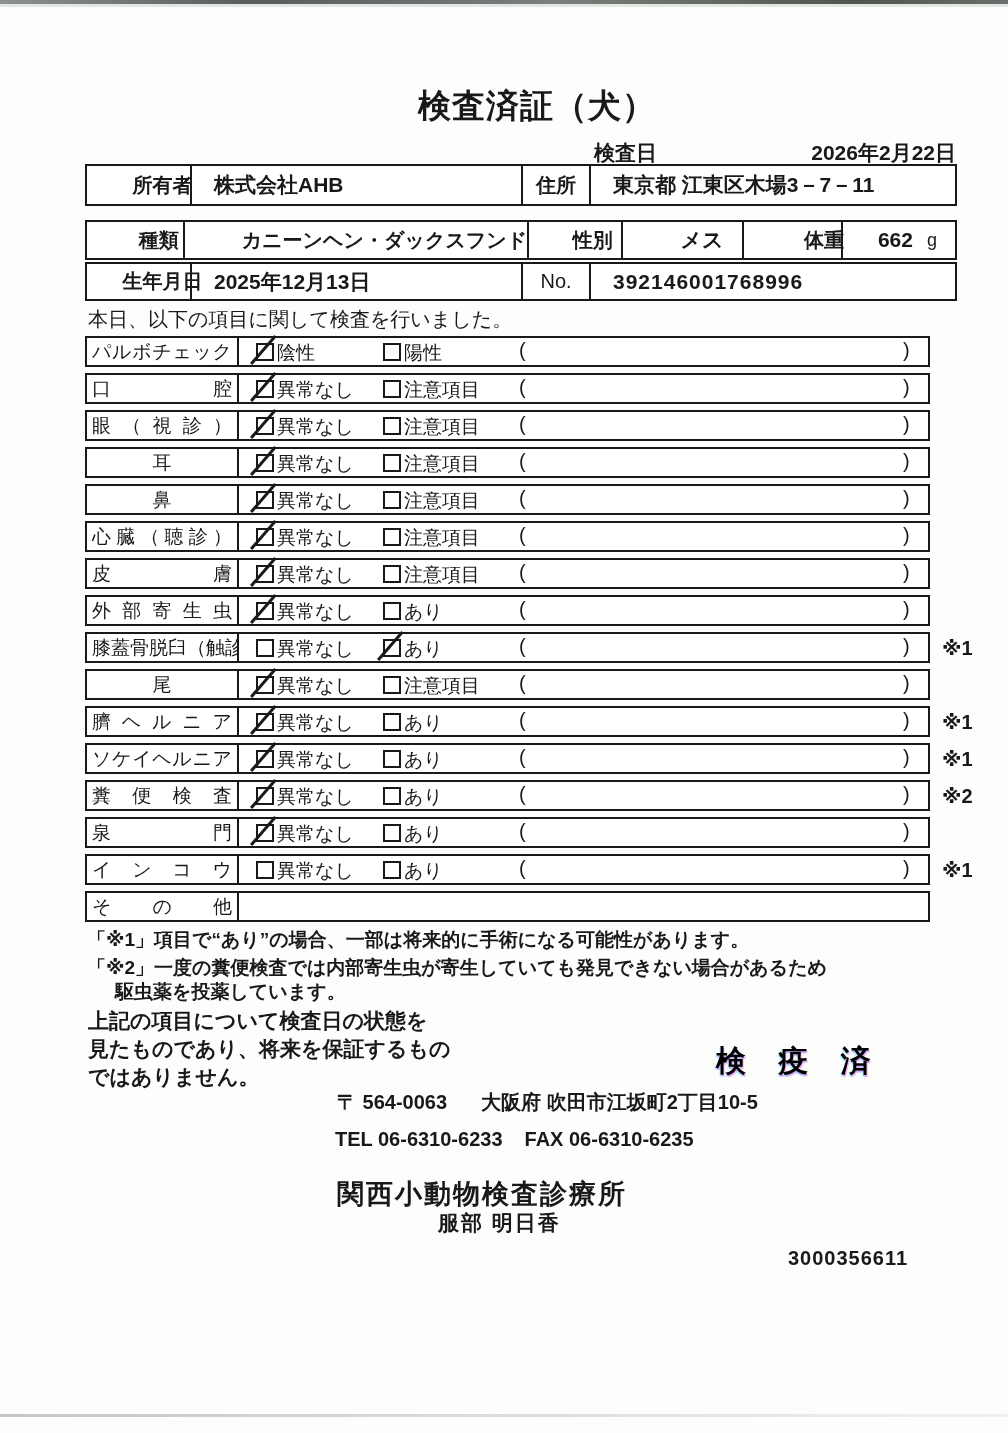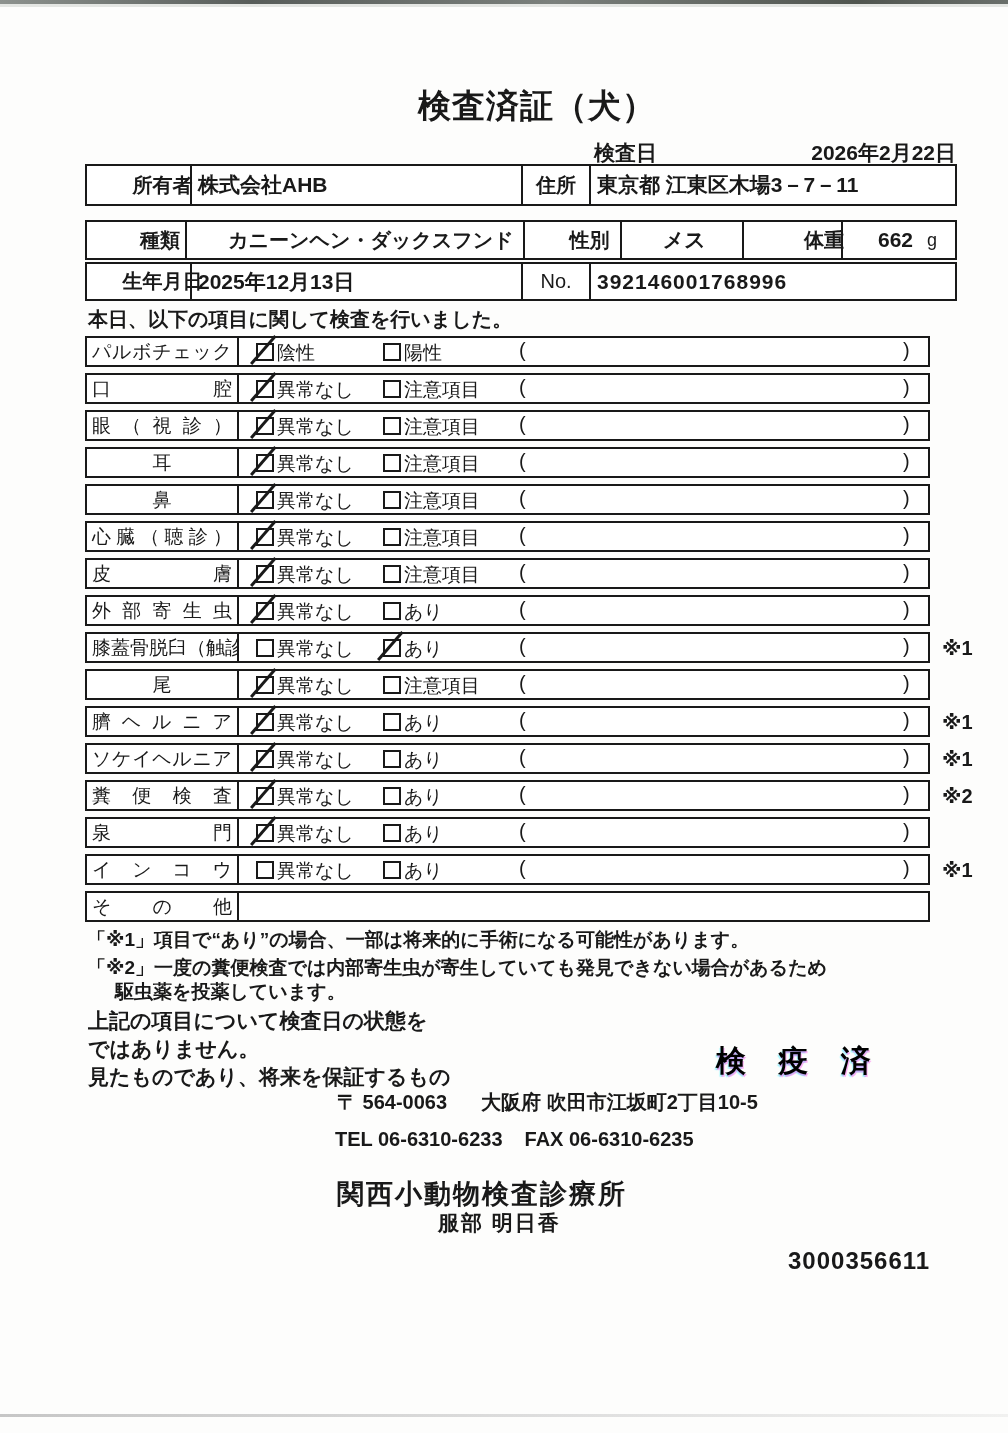--- a/index.html
+++ b/index.html
@@ -20,33 +20,33 @@
   .doc-title{left:418px;top:84px;font-size:33px;font-weight:bold;letter-spacing:1px;}
   .exam-date-label{left:594px;top:139px;font-size:21px;font-weight:bold;}
   .exam-date-value{left:760px;top:139px;width:196px;text-align:right;font-size:21px;font-weight:bold;}
   
   .hbox{border:2px solid #191919;background:#fff;display:flex;align-items:stretch;box-sizing:border-box;}
   .hbox-1{left:85px;top:164px;width:872px;height:42px;}
   .hbox-2{left:85px;top:220px;width:872px;height:40px;gap:35px;}
   .hbox-3{left:85px;top:262px;width:872px;height:39px;}
   .hcell{display:flex;align-items:center;box-sizing:border-box;font-size:20px;white-space:nowrap;overflow:visible;}
   .hcell.lab{justify-content:center;font-weight:bold;border-right:2px solid #191919;}
-  .hcell.val{padding-left:6px;font-weight:bold;font-size:21px;}
+  .hcell.val{padding-left:22px;font-weight:bold;font-size:21px;}
   .w-label1{width:105px;padding-left:48px;}
   .w-val1{width:331px;}
   .w-label2{width:68px;border-right:2px solid #191919;}
   .w-val2{flex:1;}
   .w-sex{width:95px;border-right:2px solid #191919;}
   .w-wlab{width:64px;padding-left:28px;}
   .w-wval{flex:1;justify-content:flex-end;padding-right:18px;}
   .weight-num{font-size:21px;font-weight:bold;}
   .weight-unit{font-size:18px;margin-left:14px;}
   .no-value{letter-spacing:1px;}
   
-  .intro-line{left:88px;top:306px;font-size:20px;font-weight:bold;}
+  .intro-line{left:88px;top:306px;font-size:20px;font-weight:normal;}
   
   .checklist{left:85px;top:336px;display:flex;flex-direction:column;gap:6px;}
   .chk-row{position:relative;width:845px;height:31px;border:2px solid #191919;background:#fff;box-sizing:border-box;}
   .chk-label{position:absolute;left:0;top:0;height:27px;width:152px;border-right:2px solid #191919;
     box-sizing:border-box;padding:2px 5px 0 5px;font-size:19px;line-height:24px;
     text-align:justify;text-align-last:justify;text-justify:inter-character;white-space:nowrap;overflow:hidden;}
   .chk-label[data-align="center"]{text-align:center;text-align-last:center;}
   .chk-options{position:absolute;left:166px;top:0;right:0;height:27px;}
   .opt{position:absolute;top:2px;font-size:19px;white-space:nowrap;}
   .opt-1{left:3px;}
@@ -69,21 +69,21 @@
   
   .stamp{left:716px;top:1041px;font-size:30px;font-weight:bold;letter-spacing:12px;color:#000000;
     text-shadow:1px 2px 0 rgba(255,0,230,0.30), -1px 2px 1px rgba(0,240,255,0.35);}
   
   .postal-line{left:337px;top:1089px;font-size:20px;font-weight:bold;}
   .postal-line .gap{display:inline-block;width:34px;}
   .tel-line{left:335px;top:1128px;font-size:20px;font-weight:bold;}
   .tel-line .gap{display:inline-block;width:22px;}
   .clinic-name{left:337px;top:1176px;font-size:27px;font-weight:bold;letter-spacing:2px;}
   .vet-name{left:438px;top:1209px;font-size:21px;font-weight:bold;letter-spacing:2px;}
-  .serial{left:788px;top:1247px;font-size:24px;font-weight:bold;letter-spacing:1px;}
+  .serial{left:788px;top:1247px;font-size:20px;font-weight:bold;letter-spacing:1px;}
 </style>
 </head>
 <body>
 
 <div class="abs scan-top"></div>
 <div class="abs scan-top2"></div>
 <div class="abs scan-bottom"></div>
 
 <div class="abs doc-title">検査済証（犬）</div>
 
@@ -350,22 +350,22 @@
     <span class="row-note"></span>
   </div>
 </div>
 
 <div class="abs footnote1">「※1」項目で“あり”の場合、一部は将来的に手術になる可能性があります。</div>
 <div class="abs footnote2">「※2」一度の糞便検査では内部寄生虫が寄生していても発見できない場合があるため</div>
 <div class="abs footnote3">駆虫薬を投薬しています。</div>
 
 <div class="abs disclaimer">
   <div>上記の項目について検査日の状態を</div>
+  <div>見たものであり、将来を保証するもの</div>
   <div>ではありません。</div>
-  <div>見たものであり、将来を保証するもの</div>
 </div>
 
 <div class="abs stamp">検 疫 済</div>
 
 <div class="abs postal-line">
   <span>〒 564-0063</span><span class="gap"></span><span>大阪府 吹田市江坂町2丁目10-5</span>
 </div>
 <div class="abs tel-line">
   <span>TEL 06-6310-6233</span><span class="gap"></span><span>FAX 06-6310-6235</span>
 </div>

